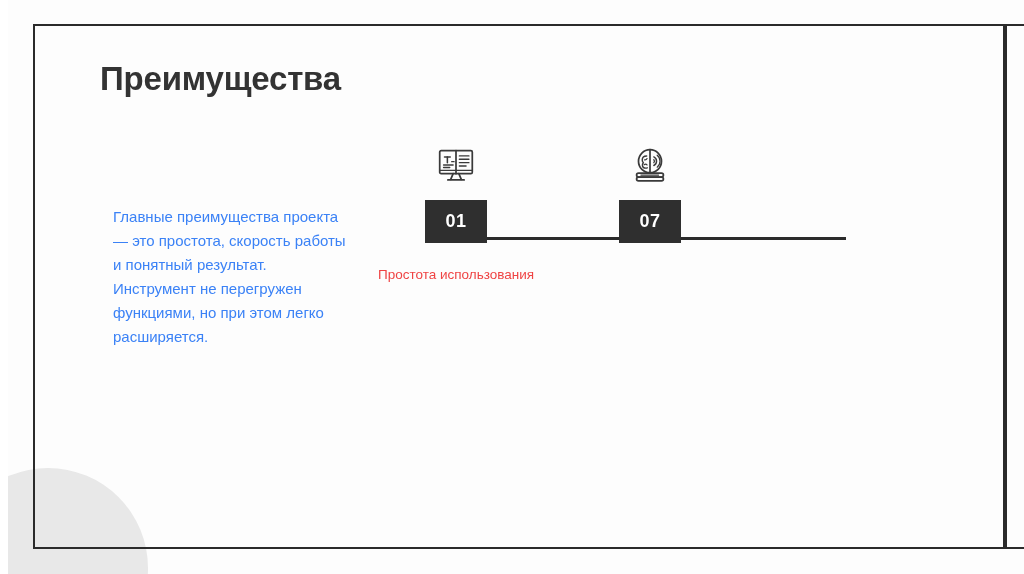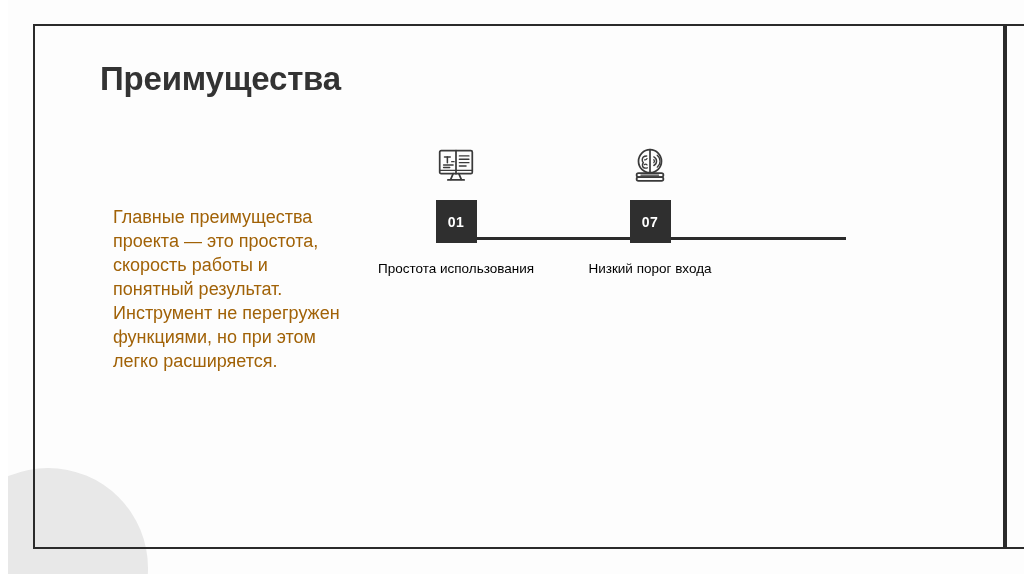--- a/index.html
+++ b/index.html
@@ -101,23 +101,23 @@
     color: #333333;
     letter-spacing: -0.2px;
     white-space: nowrap;
   }
 
   .intro-text {
     position: absolute;
     left: 105px;
     top: 205px;
     width: 240px;
-    font-size: 18px;
+    font-size: 15px;
     line-height: 24px;
-    color: #a16207;
+    color: #3b82f6;
   }
 
   
   .timeline {
     position: absolute;
     left: 400px;
     top: 140px;
     width: 520px;
     height: 200px;
   }
@@ -144,40 +144,40 @@
 
   .step-icon {
     height: 52px;
     display: flex;
     align-items: center;
     justify-content: center;
     margin-bottom: 8px;
   }
 
   .badge {
-    width: 41px;
+    width: 62px;
     height: 43px;
     background: #2f2f2f;
     color: #ffffff;
-    font-size: 14px;
+    font-size: 18px;
     font-weight: bold;
     display: flex;
     align-items: center;
     justify-content: center;
     margin: 0 auto;
     position: relative;
     z-index: 3;
     letter-spacing: 0.4px;
   }
 
   .step-label {
-    margin-top: 15px;
+    margin-top: 21px;
     font-size: 13.5px;
     line-height: 22px;
-    color: #000000;
+    color: #ef4444;
   }
 </style>
 </head>
 <body>
 
 <div class="slide">
 
   <div class="deco-circle"></div>
 
   <div class="frame"></div>
@@ -228,19 +228,18 @@
             <path d="M18 22.6 c1 -.6 2.2-.5 2.9 .3" stroke-width="1.3"></path>
             <path d="M28 14.5 a5 5 0 0 1 0 9" stroke-width="1.5"></path>
             <path d="M28 17.5 a2.2 2.2 0 0 1 0 3" stroke-width="1.4"></path>
             <path d="M31.5 12.8 a8 8 0 0 1 0 12.4" stroke-width="1.3"></path>
             <path d="M12 31.5 h24 a2 2 0 0 1 0 4 h-24 a2 2 0 0 1 0-4 z"></path>
             <path d="M12 35.5 h24 a2 2 0 0 1 0 4 h-24 a2 2 0 0 1 0-4 z"></path>
             <line x1="14.5" y1="33.5" x2="33" y2="33.5" stroke-width="1.2"></line>
           </svg>
         </div>
         <div class="badge">07</div>
-        <div class="step-label">Низкий порог входа</div>
       </div>
 
 
     </div>
   </div>
 </div>
 
 </body></html>

